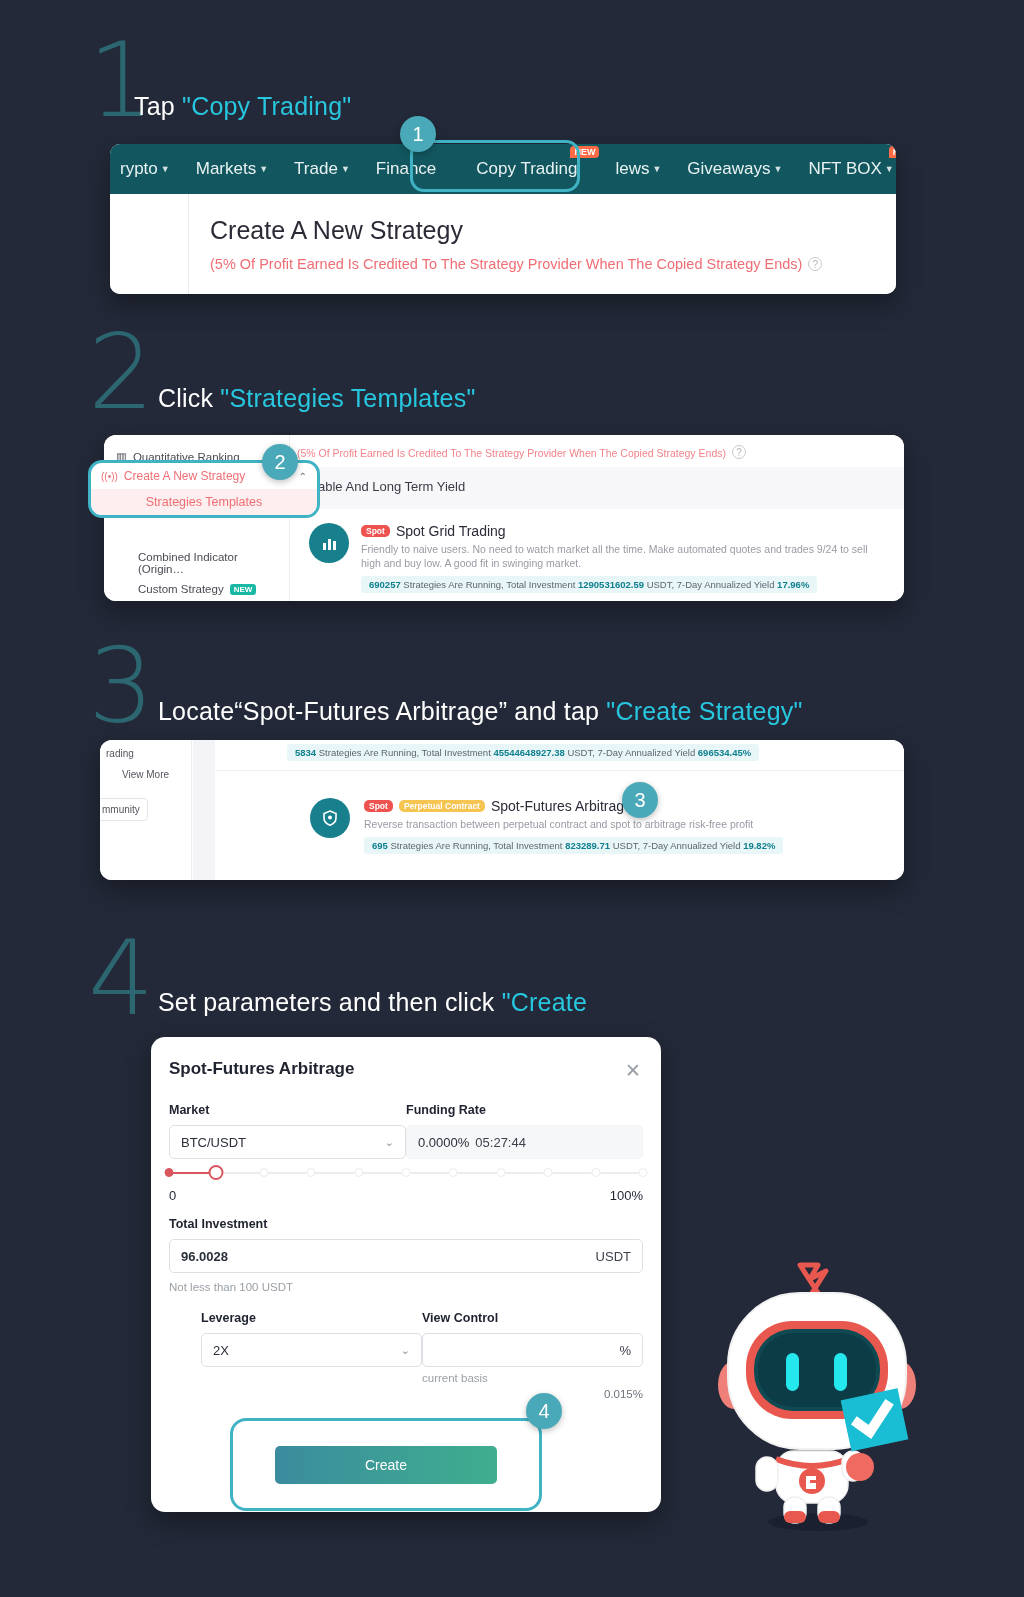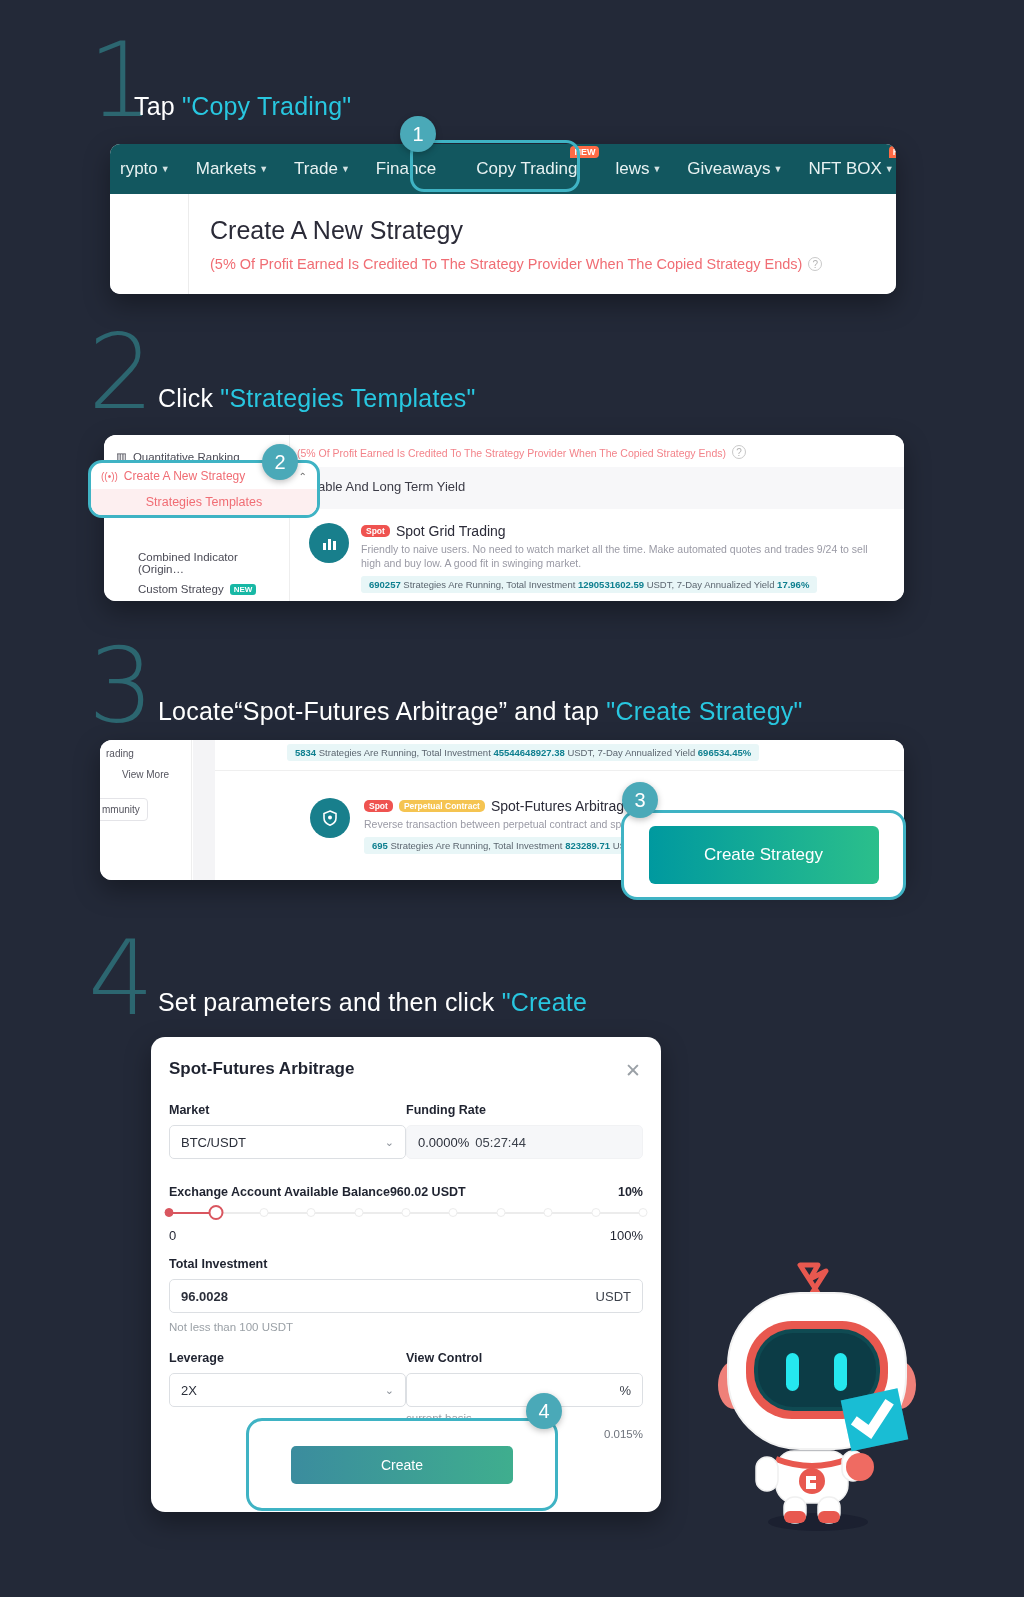--- a/index.html
+++ b/index.html
@@ -183,21 +183,21 @@
   .slider-fill { position:absolute; left:0; top:6px; width:10%; height:2px; background:#d9565f; }
   .slider-dot { position:absolute; top:2px; width:9px; height:9px; border-radius:50%; border:1.5px solid #ececec; background:#fff; transform:translateX(-50%); }
   .slider-dot.on { border-color:#d9565f; background:#d9565f; }
   .slider-knob { position:absolute; top:-1px; left:10%; width:15px; height:15px; border-radius:50%; background:#fff; border:2.5px solid #d9565f; transform:translateX(-50%); }
   .scale-row { display:flex; justify-content:space-between; margin-top:8px; font-size:13px; color:#1f2330; }
   .hint { font-size:11.5px; color:#9aa0a6; margin-top:8px; }
   .sub-note { font-size:11.5px; color:#9aa0a6; margin-top:6px; }
   .right-note { font-size:11.5px; color:#6e737c; text-align:right; }
 
   
-  #s4-btnbox { position:absolute; left:246px; top:1418px; width:280px; height:93px; z-index:36; }
+  #s4-btnbox { position:absolute; left:230px; top:1418px; width:280px; height:93px; z-index:36; }
   .btn-create {
     width:222px; height:38px; border-radius:5px;
     background: linear-gradient(90deg,#3b8c9e 0%,#3fae8e 100%);
     color:#fff; font-size:14px;
     display:flex; align-items:center; justify-content:center;
   }
 
   
   #mascot { position:absolute; left:700px; top:1245px; width:250px; height:290px; z-index:20; }
 </style>
@@ -389,25 +389,20 @@
             <b>823289.71</b>
             <span>USDT,</span>
             <span>7-Day Annualized Yield</span>
             <b>19.82%</b>
           </div>
         </div>
       </div>
     </div>
   </div>
 
-  <div id="s3-btnbox">
-    <div class="btnbox-frame">
-      <div class="btn-create-strategy">Create Strategy</div>
-    </div>
-  </div>
   <div class="badge" style="left:622px; top:782px;">3</div>
 
   <div class="step-head">
     <div class="step-num" style="left:88px; top:926px;">4</div>
     <div class="step-txt" style="left:158px; top:988px;">
       <span>Set parameters and then click </span><span class="hl">"Create</span>
     </div>
   </div>
 
   <div class="panel" id="s4-panel">
@@ -425,24 +420,20 @@
         </div>
         <div class="col">
           <div class="f-label">Funding Rate</div>
           <div class="inputbox readonly" style="justify-content:flex-start;">
             <span class="fr-val">0.0000%</span>
             <span class="fr-time">05:27:44</span>
           </div>
         </div>
       </div>
 
-      <div class="balance-row">
-        <span>Exchange Account Available Balance960.02 USDT</span>
-        <span>10%</span>
-      </div>
       <div class="slider">
         <div class="slider-track"></div>
         <div class="slider-fill"></div>
         <div class="slider-dot on" style="left:0%;"></div>
         <div class="slider-dot" style="left:20%;"></div>
         <div class="slider-dot" style="left:30%;"></div>
         <div class="slider-dot" style="left:40%;"></div>
         <div class="slider-dot" style="left:50%;"></div>
         <div class="slider-dot" style="left:60%;"></div>
         <div class="slider-dot" style="left:70%;"></div>
@@ -456,21 +447,21 @@
         <span>100%</span>
       </div>
 
       <div class="f-label" style="margin-top:14px;">Total Investment</div>
       <div class="inputbox">
         <span style="font-weight:bold;">96.0028</span>
         <span style="color:#3d424c;">USDT</span>
       </div>
       <div class="hint">Not less than 100 USDT</div>
 
-      <div class="row2" style="margin-top:18px;">
+      <div class="row2" style="margin-top:18px;margin-left:32px;">
         <div class="col">
           <div class="f-label">Leverage</div>
           <div class="select">
             <span>2X</span>
             <span class="chev">⌄</span>
           </div>
         </div>
         <div class="col">
           <div class="f-label">View Control</div>
           <div class="inputbox">

